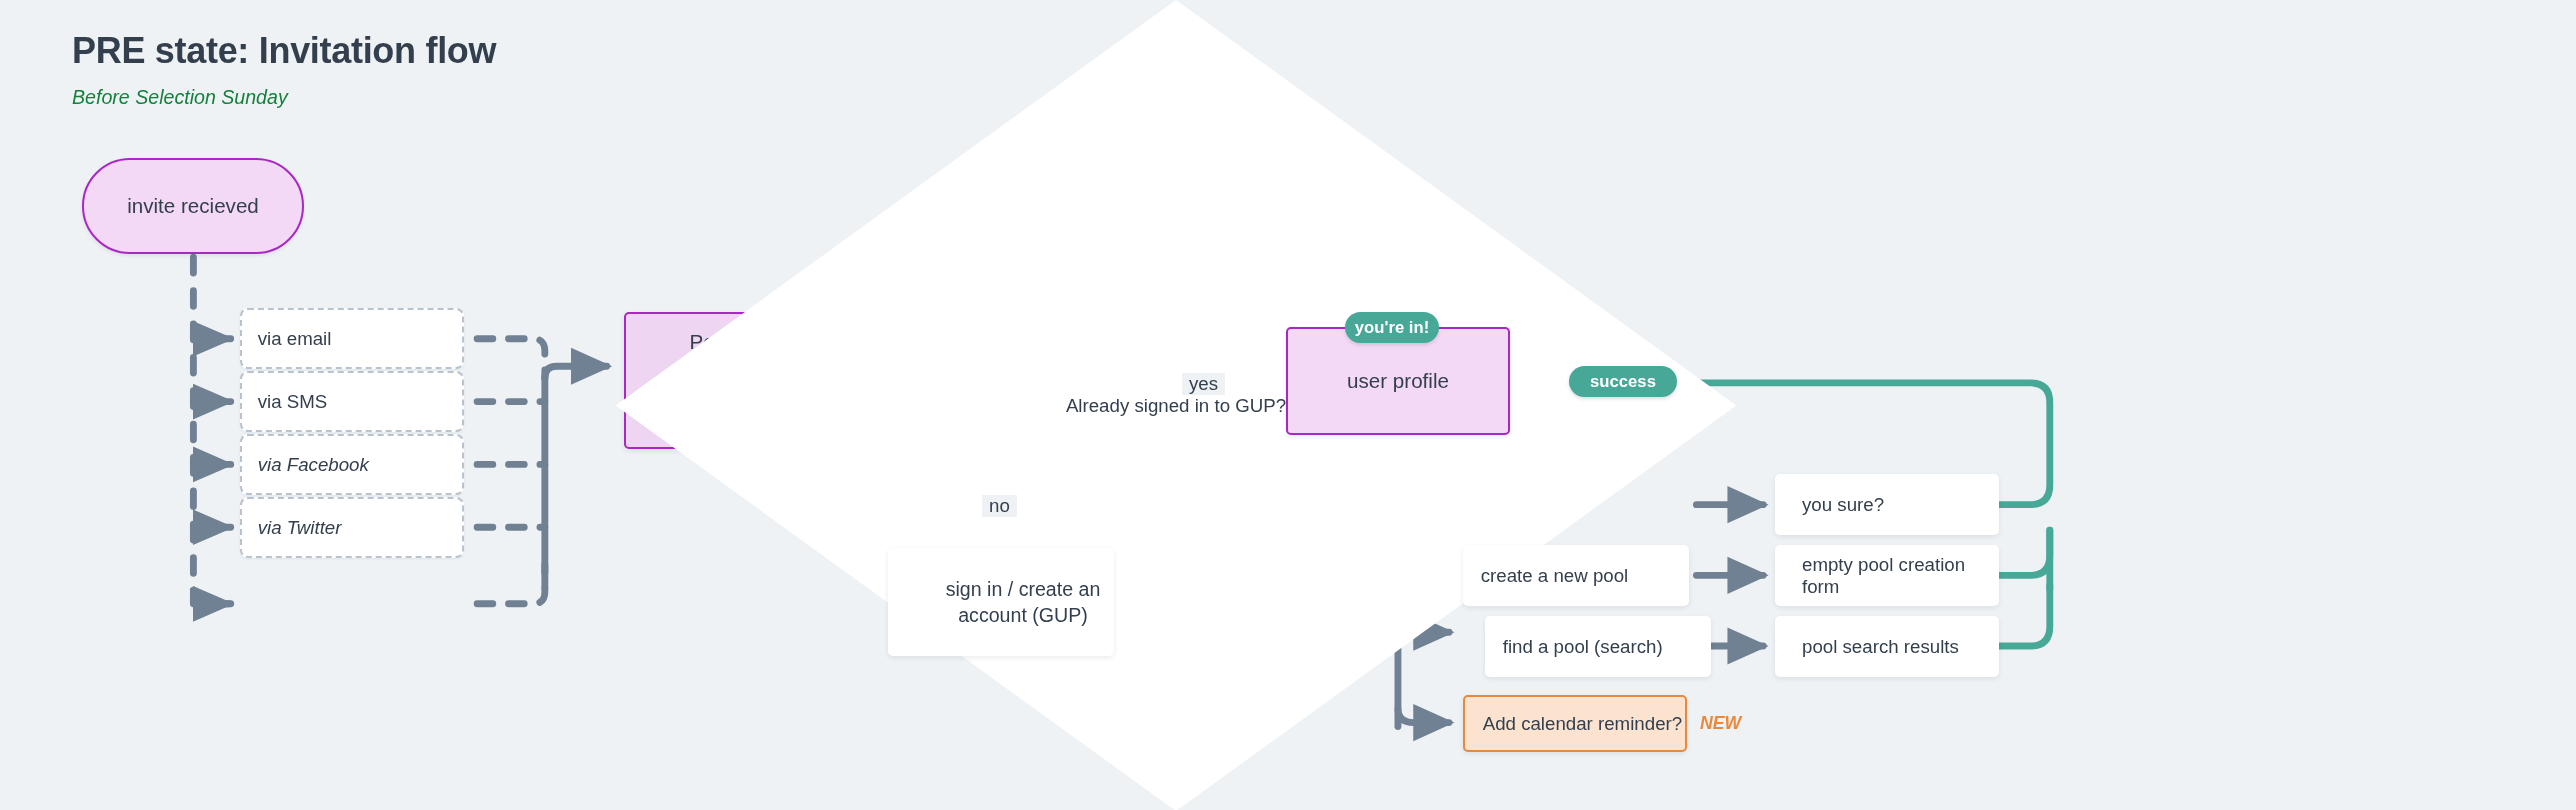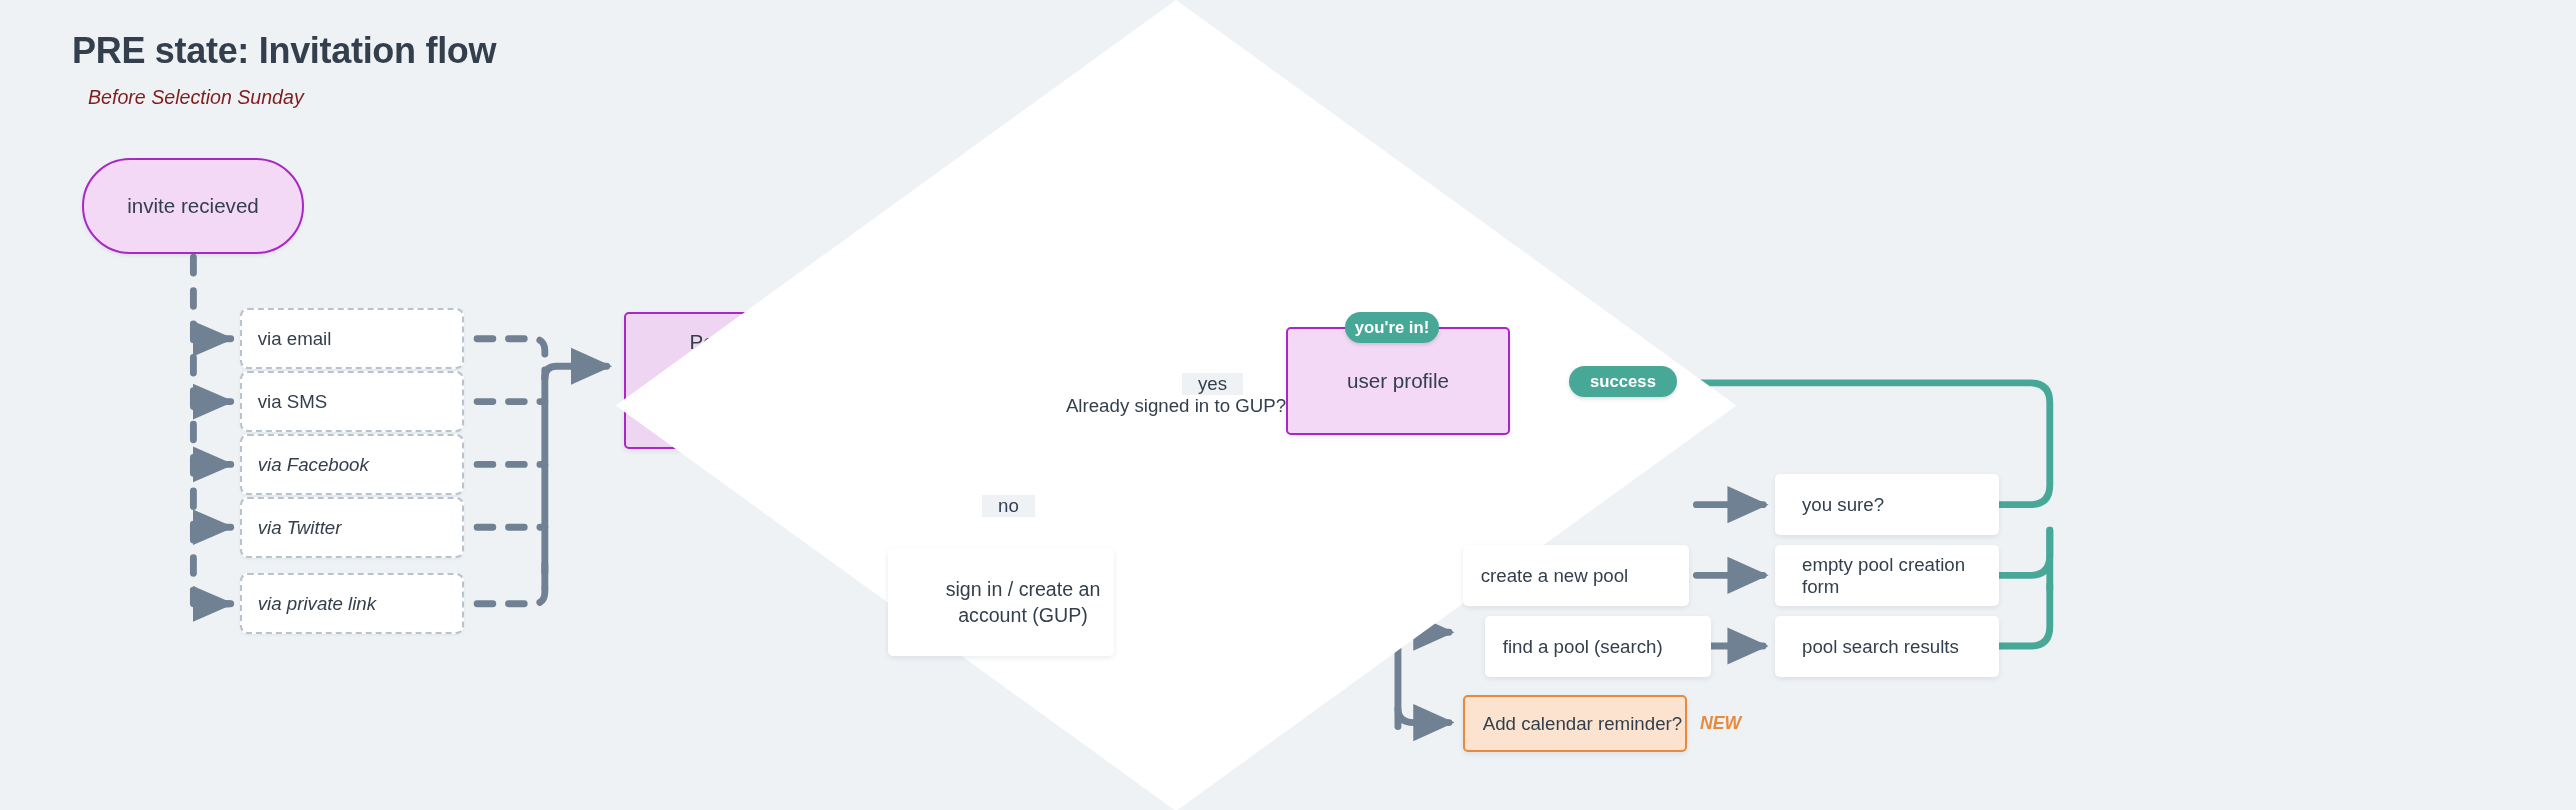--- a/index.html
+++ b/index.html
@@ -11,22 +11,22 @@
   }
   #canvas { position: relative; width: 2352px; height: 811px; }
 
   
   #title {
     position: absolute; left: 72px; top: 29.5px;
     font-size: 36px; font-weight: bold; color: #333f4d;
     letter-spacing: -0.3px;
   }
   #subtitle {
-    position: absolute; left: 88px; top: 86px;
-    font-size: 19.6px; font-style: italic; color: #7f1d1d;
+    position: absolute; left: 72px; top: 86px;
+    font-size: 19.6px; font-style: italic; color: #15803d;
   }
 
   
   #wires { position: absolute; left: 0; top: 0; width: 2576px; height: 811px; }
 
   
   .node { position: absolute; display: flex; align-items: center; }
   .node-label { width: 100%; }
 
   
@@ -141,21 +141,21 @@
     font-size: 18.7px; font-weight: normal; color: #333f4d;
   }
   #new-tag {
     position: absolute; left: 1700px; top: 713px;
     font-size: 17.7px; font-style: italic; font-weight: bold; color: #e8893c;
   }
 
   
   .edge-label {
     position: absolute; font-size: 18.7px; color: #333f4d;
-    background: #eef2f5; padding: 0 16px;
+    background: #eef2f5; padding: 0 7px;
   }
   #label-yes { left: 1182px; top: 373px; }
   #label-no  { left: 982px; top: 495px; }
 </style>
 </head>
 <body>
 
 <div id="canvas">
 
   <div id="title">PRE state: Invitation flow</div>
@@ -242,23 +242,20 @@
   </div>
   <div class="node channel" style="top:371px">
     <span class="node-label">via SMS</span>
   </div>
   <div class="node channel italic" style="top:434px">
     <span class="node-label">via Facebook</span>
   </div>
   <div class="node channel italic" style="top:497px">
     <span class="node-label">via Twitter</span>
   </div>
-  <div class="node channel italic" style="top:573px">
-    <span class="node-label">via private link</span>
-  </div>
 
   <div class="node" id="pool-page">
     <div id="pool-page-title">Pool Page</div>
     <button id="accept-btn">accept invitation</button>
   </div>
 
   <div id="decision-wrap">
     <svg id="decision-diamond" viewBox="0 0 228 165" xmlns="http://www.w3.org/2000/svg">
       <polygon points="114,0 228,82.5 114,165 0,82.5" fill="#ffffff"></polygon>
     </svg>

